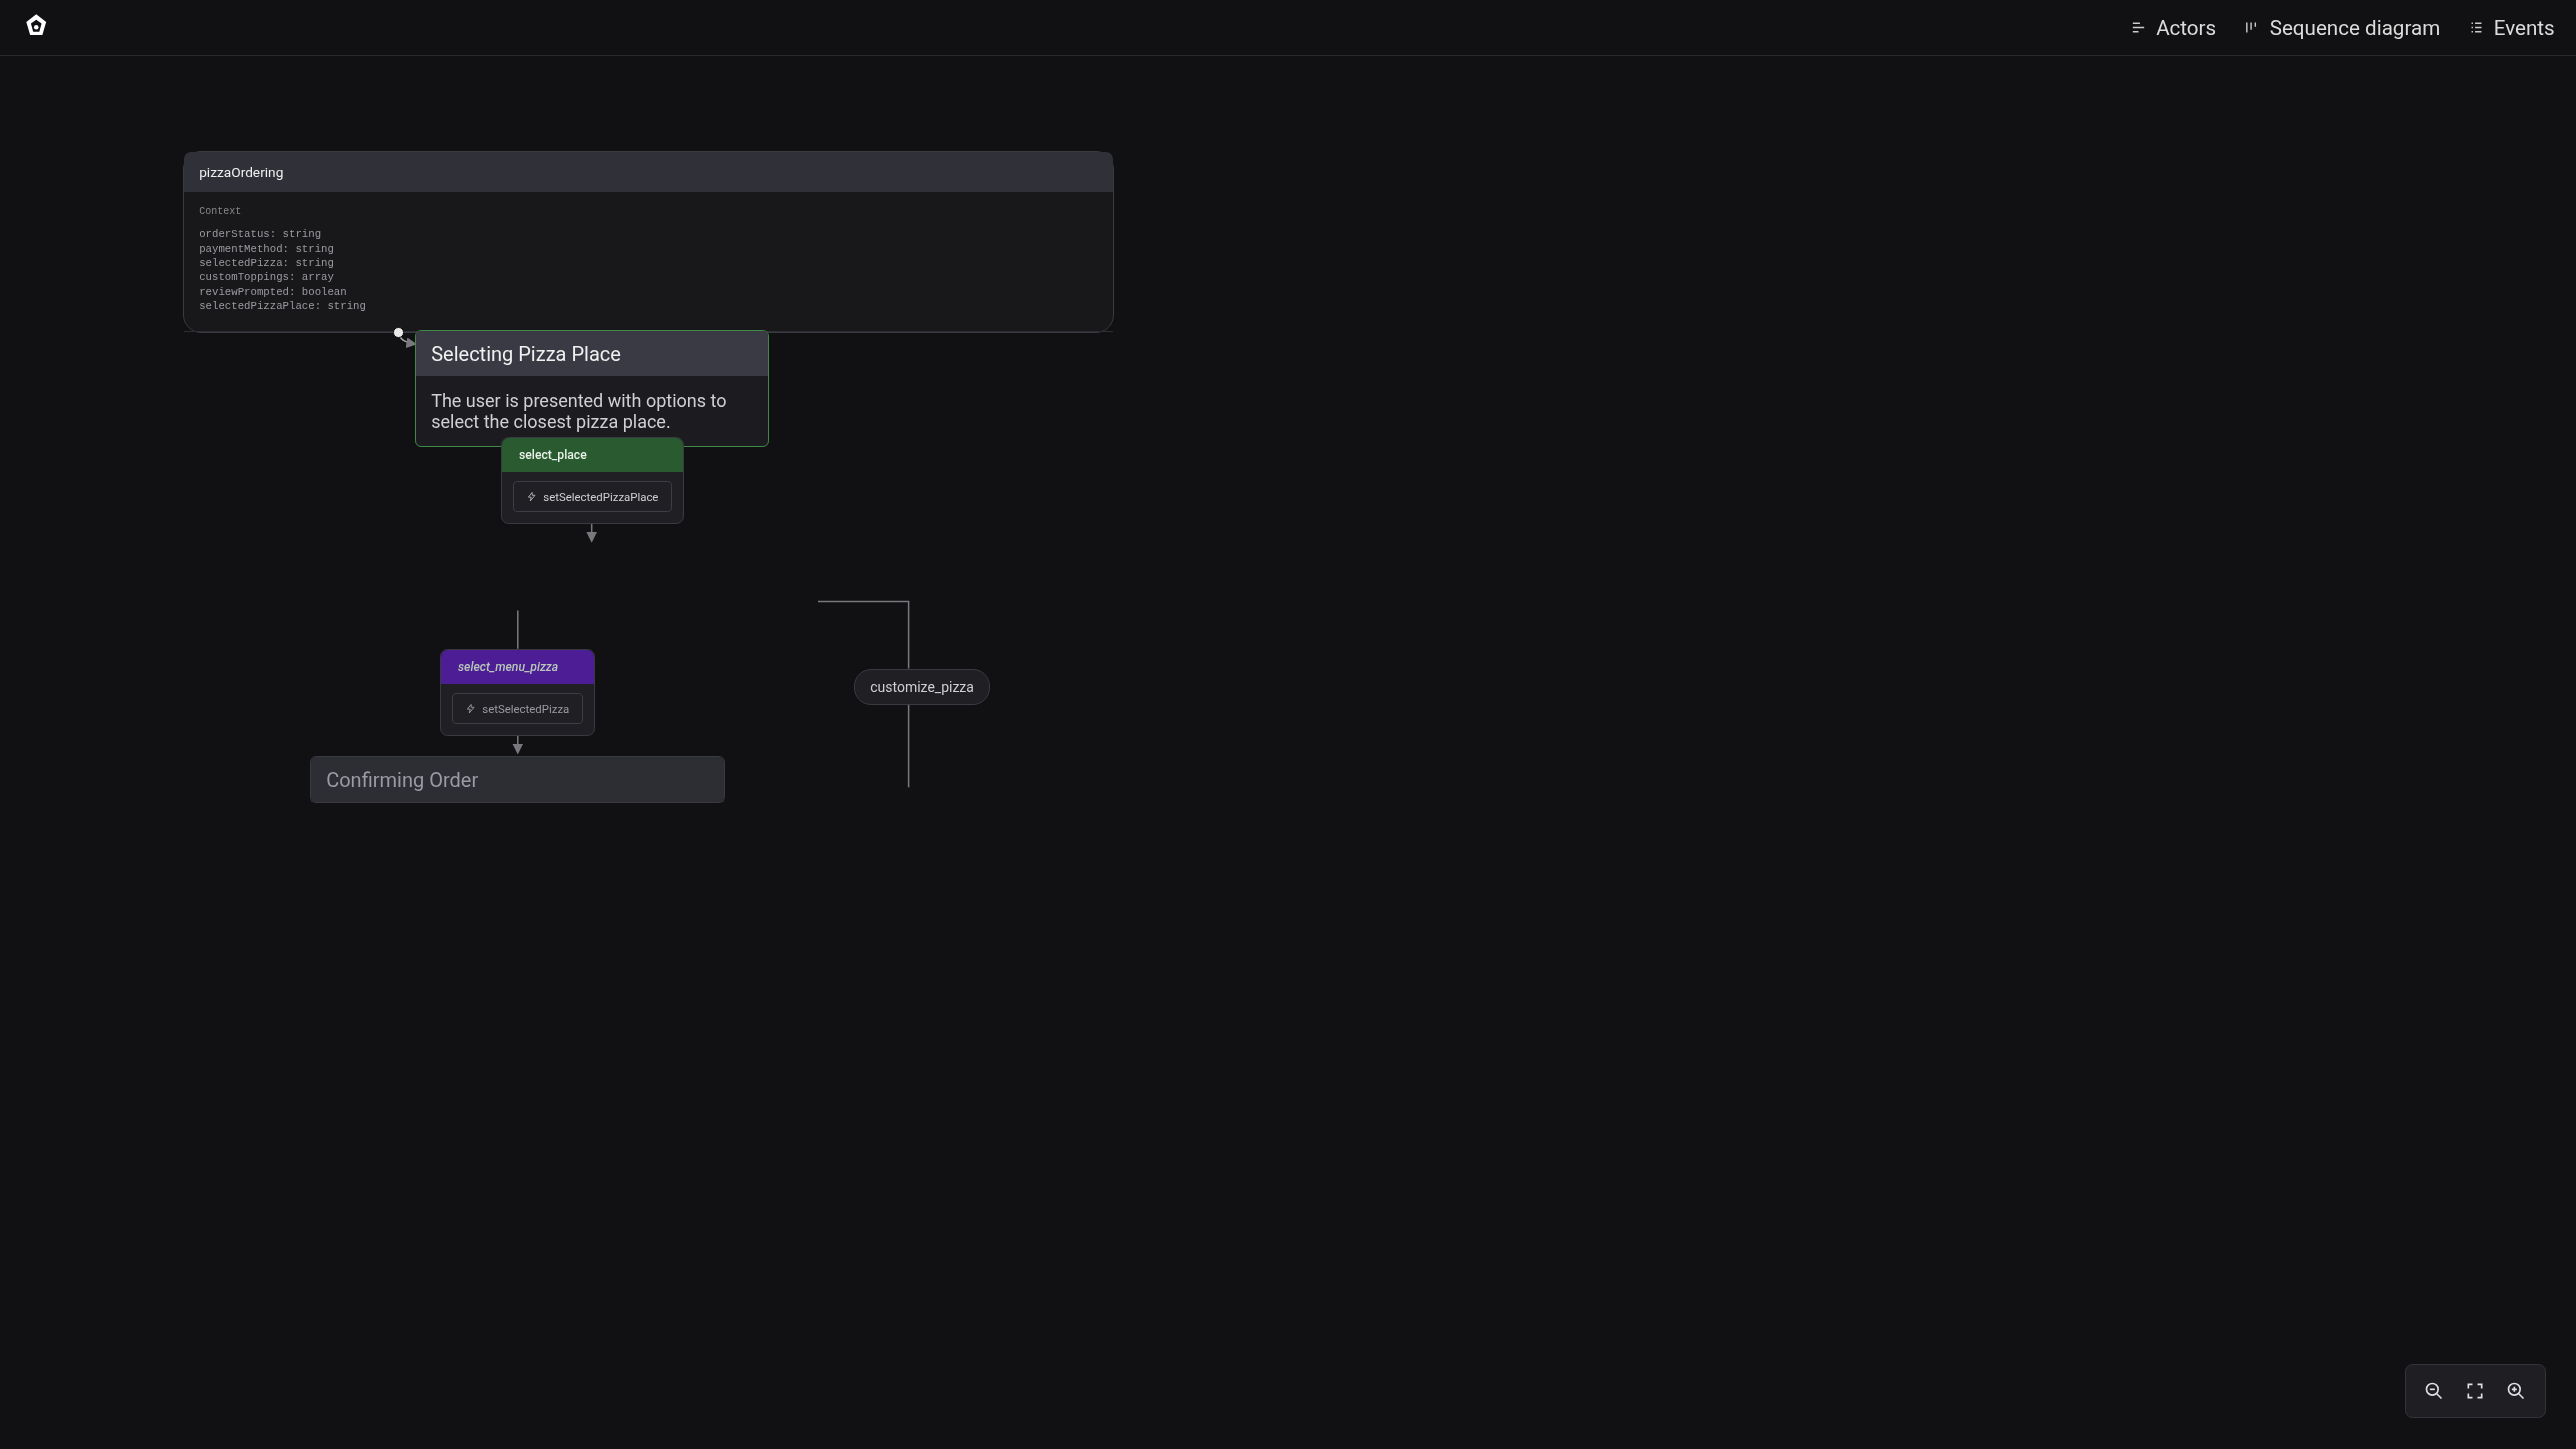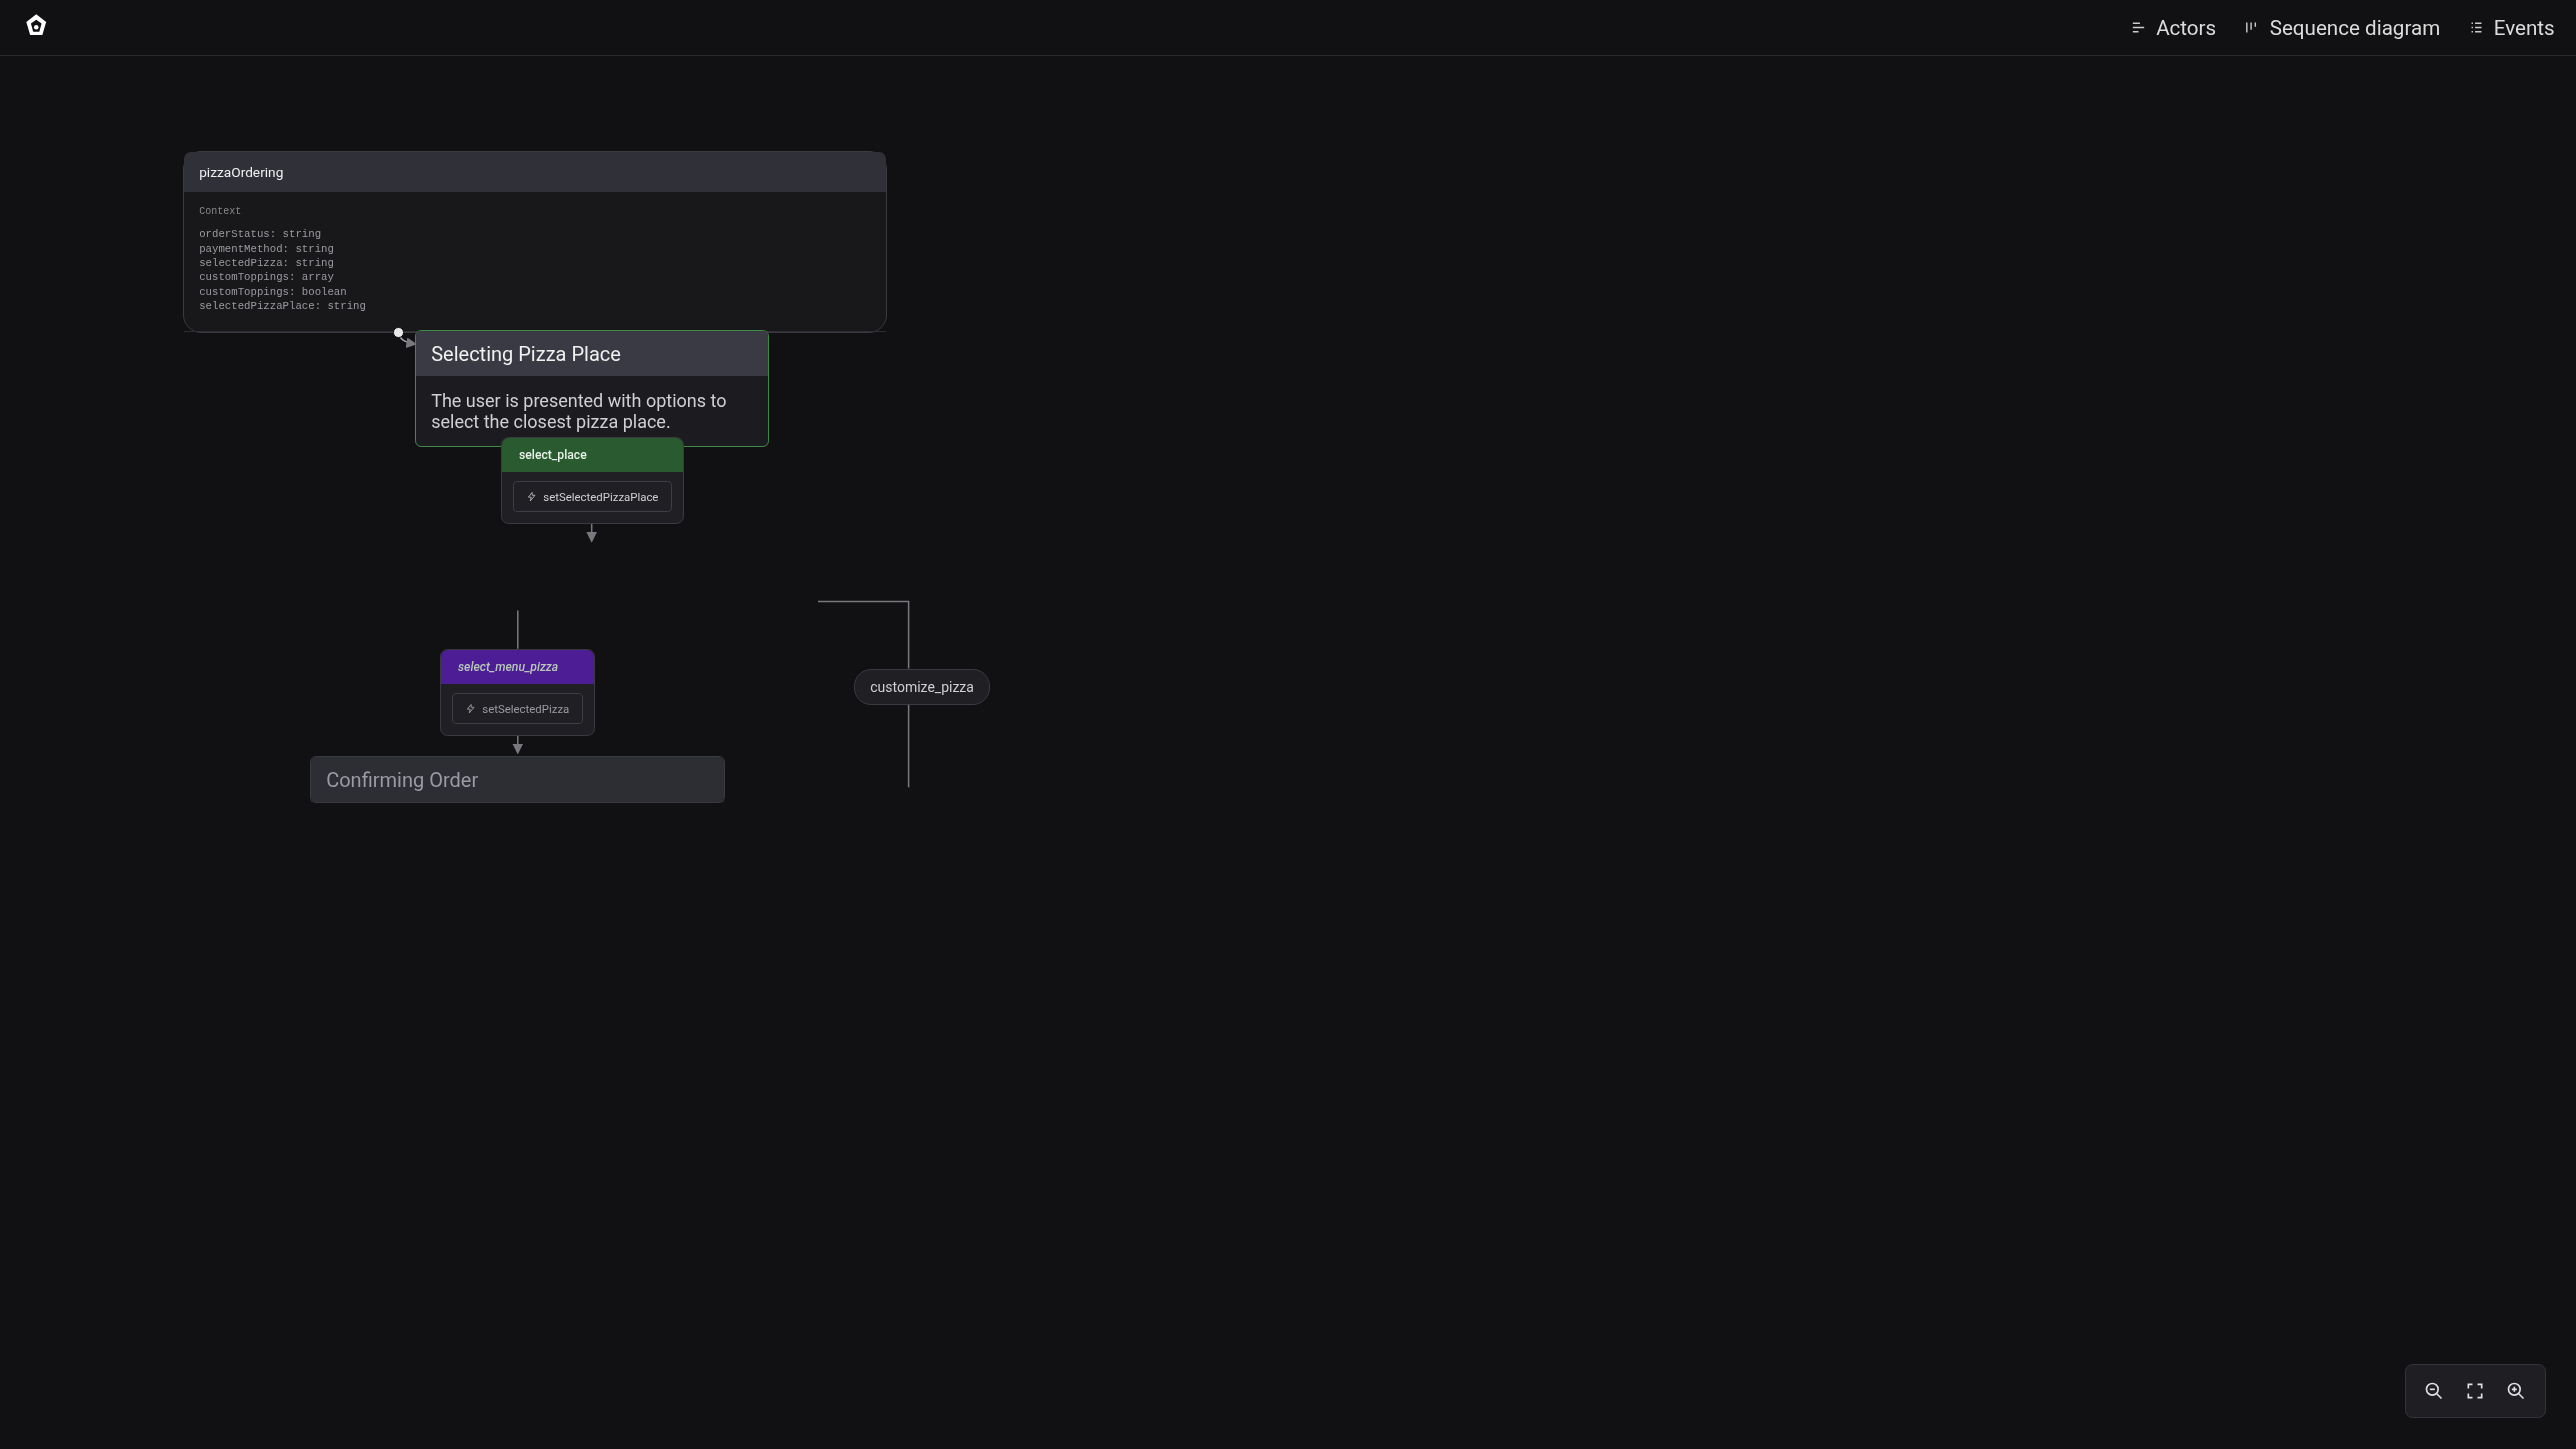--- a/index.html
+++ b/index.html
@@ -31,21 +31,21 @@
     position: relative;
     width: 100%;
     height: calc(100% - 64px);
     overflow: hidden;
   }
 
   
   .machine {
     position: absolute;
     left: 183px; top: 95px;
-    width: 704px;
+    width: 931px;
     border: 0.8px solid #3a3a40;
     border-radius: 18px;
     background: #18181b;
   }
   .machine-header {
     background: #303038;
     color: #f0f0f0;
     padding: 12.2px 15.2px;
     border-radius: 6.9px 6.9px 0 0;
     font-size: 13.7px;
@@ -217,21 +217,21 @@
 
   <div class="machine">
     <div class="machine-header">pizzaOrdering</div>
     <div class="context-block">
       <div class="context-title">Context</div>
       <div id="ctx-lines">
           <div class="ctx-line">orderStatus: string</div>
           <div class="ctx-line">paymentMethod: string</div>
           <div class="ctx-line">selectedPizza: string</div>
           <div class="ctx-line">customToppings: array</div>
-          <div class="ctx-line">customToppings: boolean</div>
+          <div class="ctx-line">reviewPrompted: boolean</div>
           <div class="ctx-line">selectedPizzaPlace: string</div>
         </div>
     </div>
   </div>
 
   <div class="initial-marker"></div>
 
   <div id="state-selecting-place" class="state active">
     <div class="state-header">Selecting Pizza Place</div>
     <div class="state-body">The user is presented with options to select the closest pizza place.</div>

